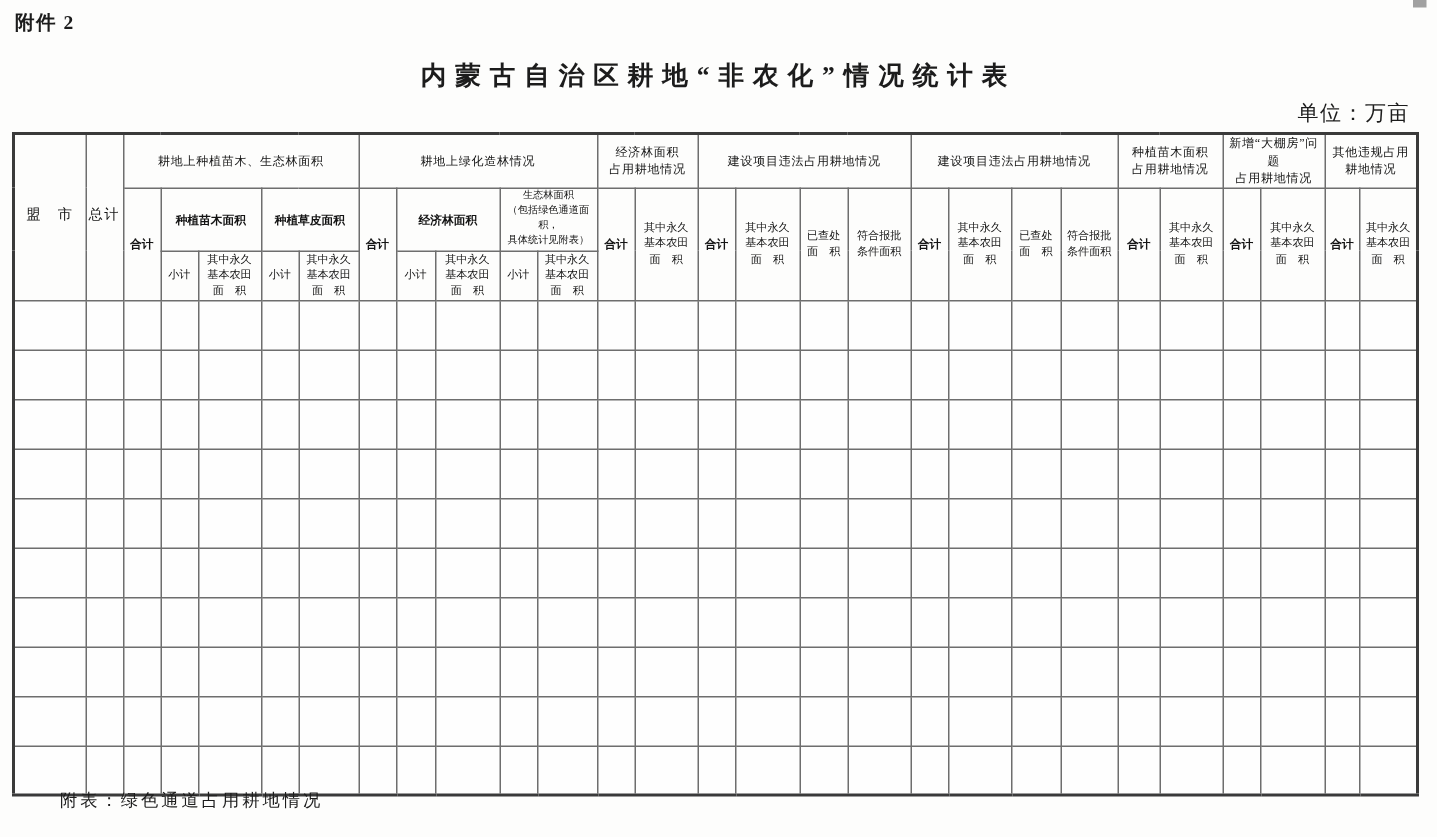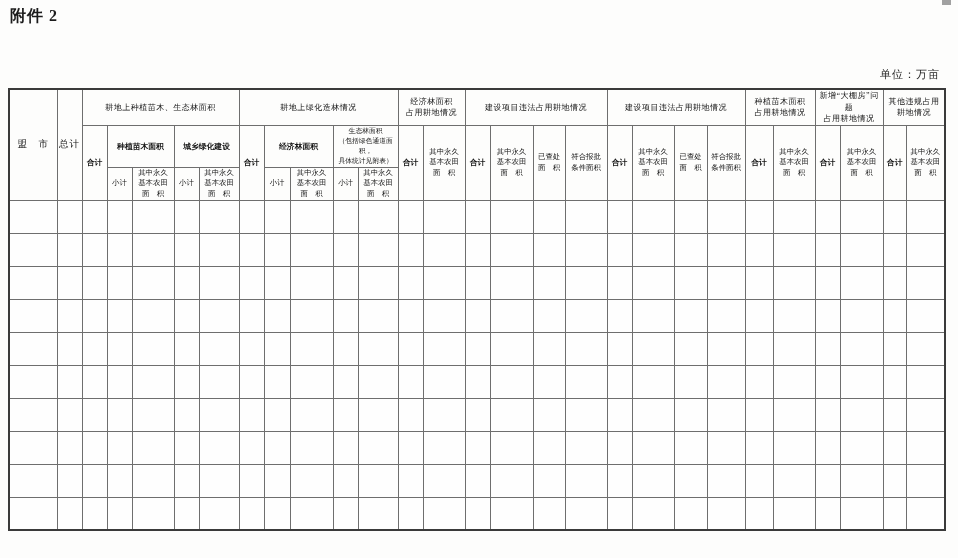--- a/index.html
+++ b/index.html
@@ -6,30 +6,30 @@
   html,body { margin:0; padding:0; }
   body { background:#ffffff; }
   .page {
     position:relative; width:958px; height:558px;
     background:#fdfdfc; overflow:hidden;
     font-family:"Liberation Serif","DejaVu Serif",serif;
     color:#1c1c1c;
   }
   .attachment {
     position:absolute; left:10px; top:6px;
-    font-size:16px; font-weight:bold; letter-spacing:1px;
+    font-size:13px; font-weight:bold; letter-spacing:1px;
   }
   .title {
     position:absolute; left:0; top:39px; width:100%;
     text-align:center; font-size:17px; font-weight:bold;
     letter-spacing:6px; white-space:nowrap;
   }
   .unit-note {
     position:absolute; right:18px; top:67px;
-    font-size:11px; letter-spacing:1px;
+    font-size:14px; letter-spacing:1px;
   }
   .footer-note {
     position:absolute; left:40px; top:526px;
     font-size:11.5px; letter-spacing:2px;
   }
   .scan-artifact {
     position:absolute; right:7px; top:0; width:9px; height:5px;
     background:#8a8a8a; opacity:.8;
   }
   table.stats {
@@ -57,20 +57,21 @@
   th.eco    { font-size:6.8px; line-height:1.5; }
   .stats tbody td { height:33px; background:#fefefe; }
   .stats tbody tr:last-child td { border-bottom:2px solid #3a3a3a; }
 </style>
 </head>
 <body>
 
 <div class="page">
 
   <div class="attachment">附件 2</div>
+  <div class="title">内蒙古自治区耕地“非农化”情况统计表</div>
   <div class="unit-note">单位：万亩</div>
   <div class="scan-artifact"></div>
 
   <table class="stats">
     <colgroup>
       <col style="width:48px">
         <col style="width:25px">
         <col style="width:25px">
         <col style="width:25px">
       <col style="width:42px">
@@ -111,21 +112,21 @@
         <th class="group" colspan="2">种植苗木面积
 占用耕地情况</th>
         <th class="group" colspan="2">新增“大棚房”问题
 占用耕地情况</th>
         <th class="group" colspan="2">其他违规占用
 耕地情况</th>
       </tr>
       <tr class="r2">
         <th class="mid" rowspan="2">合计</th>
         <th class="mid" colspan="2">种植苗木面积</th>
-        <th class="mid" colspan="2">城乡绿化建设</th>
+        <th class="mid" colspan="2">种植草皮面积</th>
         <th class="mid" rowspan="2">合计</th>
         <th class="mid" colspan="2">经济林面积</th>
         <th class="eco" colspan="2">生态林面积
 （包括绿色通道面积，
 具体统计见附表）</th>
         <th class="mid" rowspan="2">合计</th>
         <th class="leaf" rowspan="2">其中永久
 基本农田
 面　积</th>
         <th class="mid" rowspan="2">合计</th>
@@ -473,14 +474,15 @@
           <td></td>
           <td></td>
           <td></td>
           <td></td>
           <td></td>
           <td></td>
         </tr>
       </tbody>
   </table>
 
+  <div class="footer-note">附表：绿色通道占用耕地情况</div>
 
 </div>
 
 </body></html>

